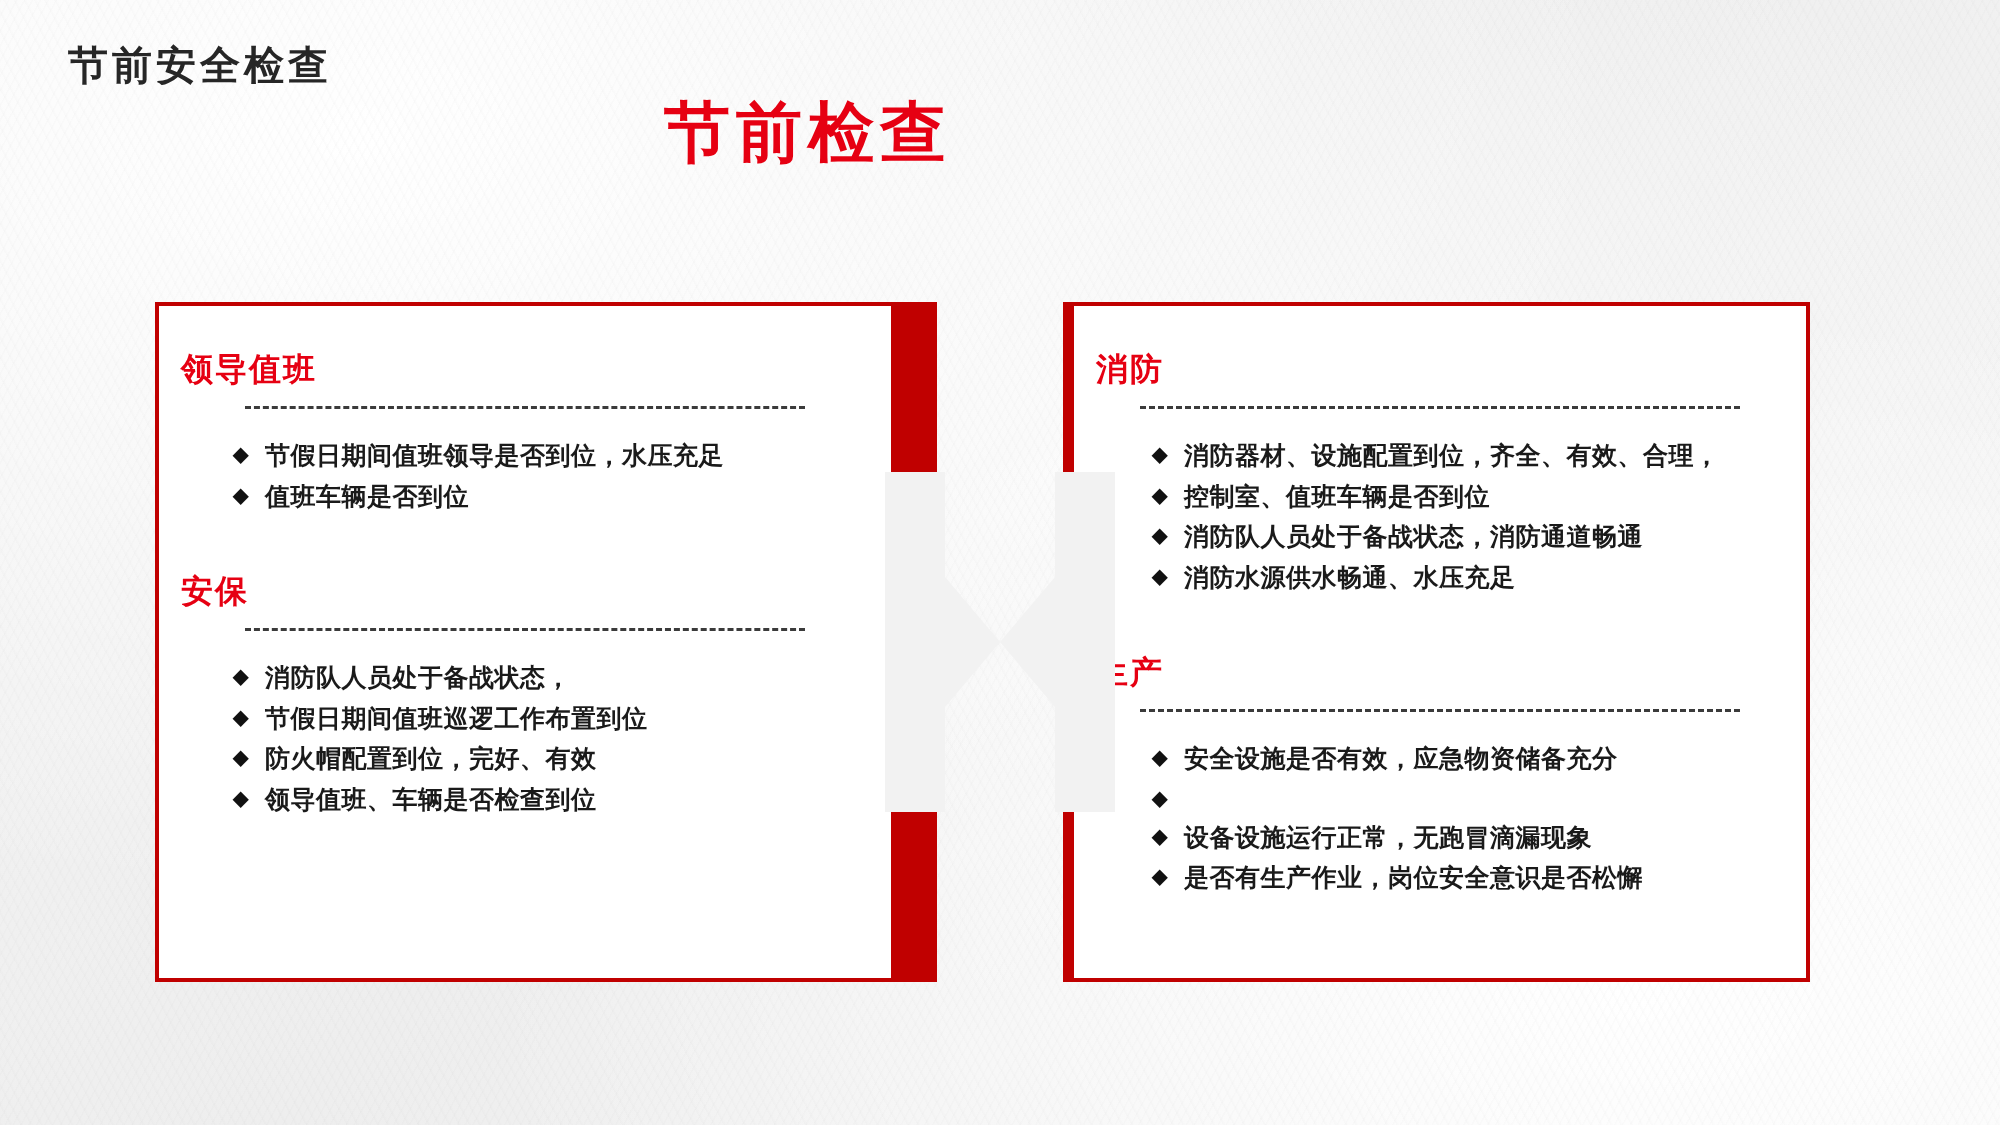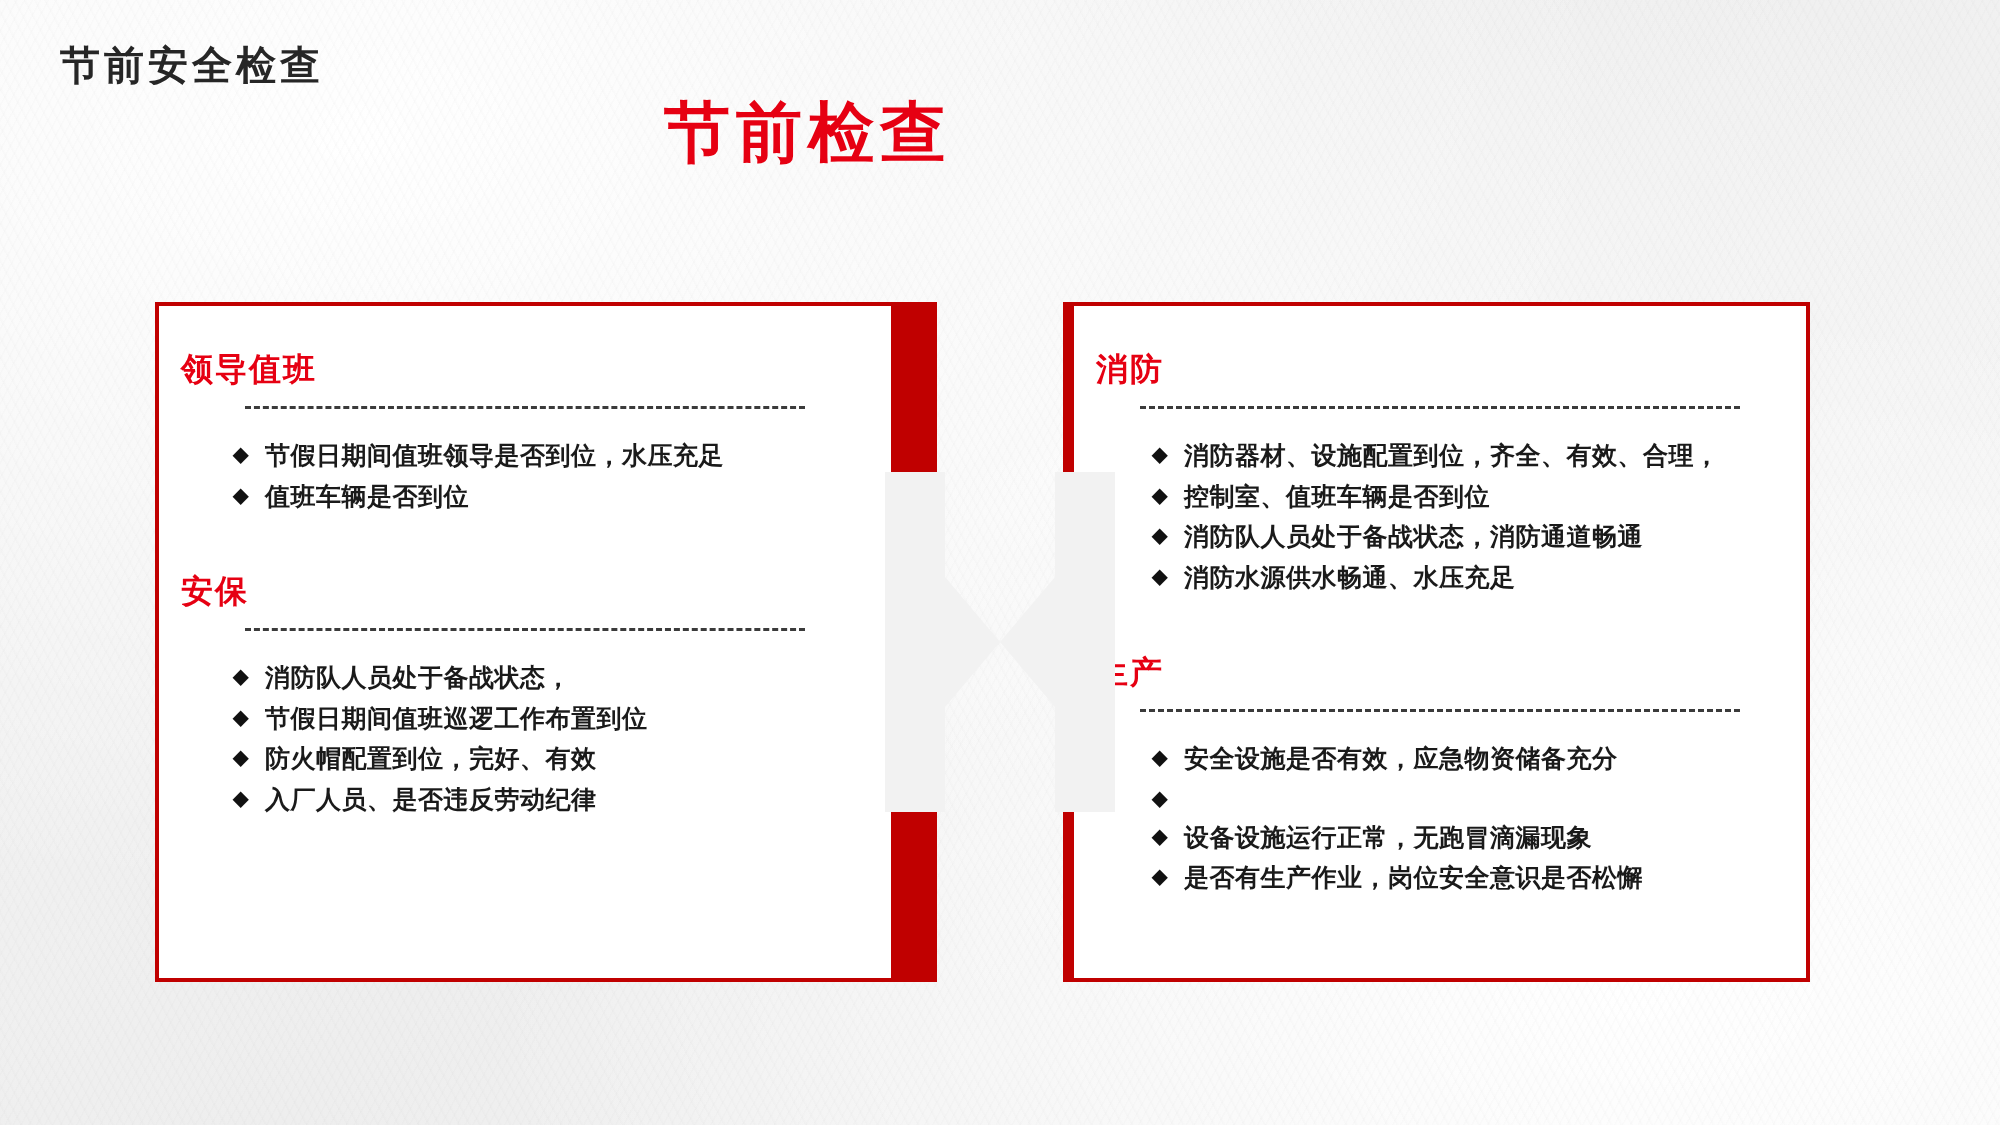--- a/index.html
+++ b/index.html
@@ -34,21 +34,21 @@
       repeating-linear-gradient(62deg, rgba(0,0,0,0.010) 0px, rgba(0,0,0,0.010) 1px, rgba(255,255,255,0) 3px, rgba(255,255,255,0) 9px);
   }
 
   .slide {
     position: absolute;
     inset: 0;
   }
 
   .kicker {
     position: absolute;
-    left: 60px;
+    left: 68px;
     top: 38px;
     font-size: 40px;
     font-weight: bold;
     color: #262626;
     letter-spacing: 4px;
   }
 
   .main-title {
     position: absolute;
     left: 0;
@@ -190,21 +190,21 @@
         <li>
           <span class="bullet-mark">◆</span>
           <span>节假日期间值班巡逻工作布置到位</span>
         </li>
         <li>
           <span class="bullet-mark">◆</span>
           <span>防火帽配置到位，完好、有效</span>
         </li>
         <li>
           <span class="bullet-mark">◆</span>
-          <span>入厂人员、是否违反劳动纪律</span>
+          <span>领导值班、车辆是否检查到位</span>
         </li>
       </ul>
 
     </div>
   </div>
 
   <div class="panel panel-right">
     <div class="panel-inner">
 
       <div class="section-title">消防</div>

